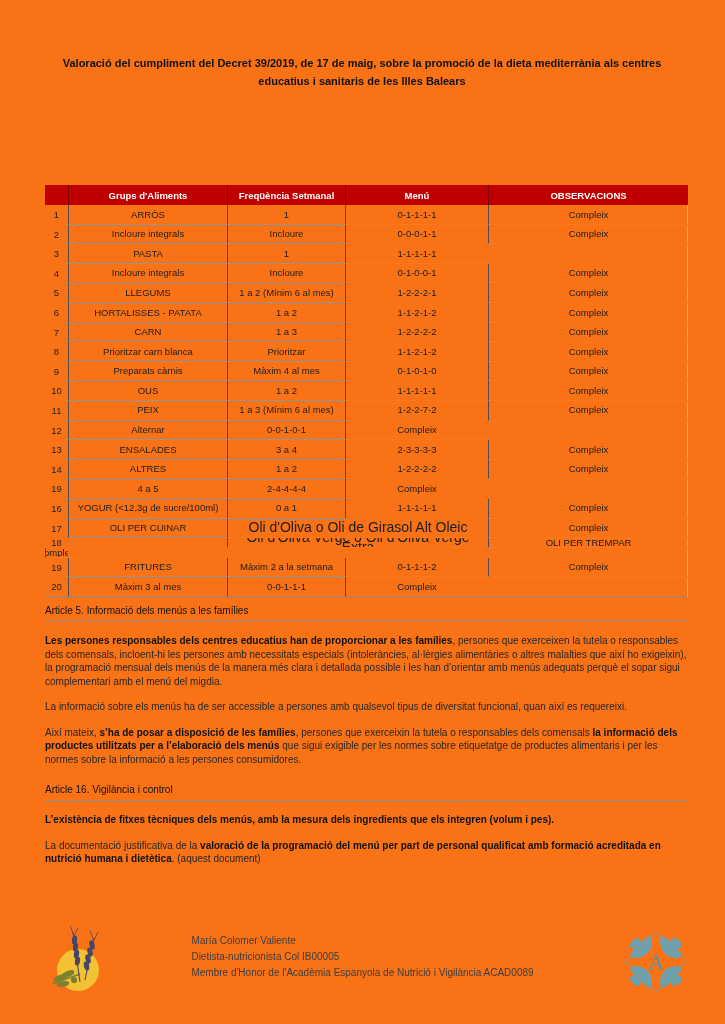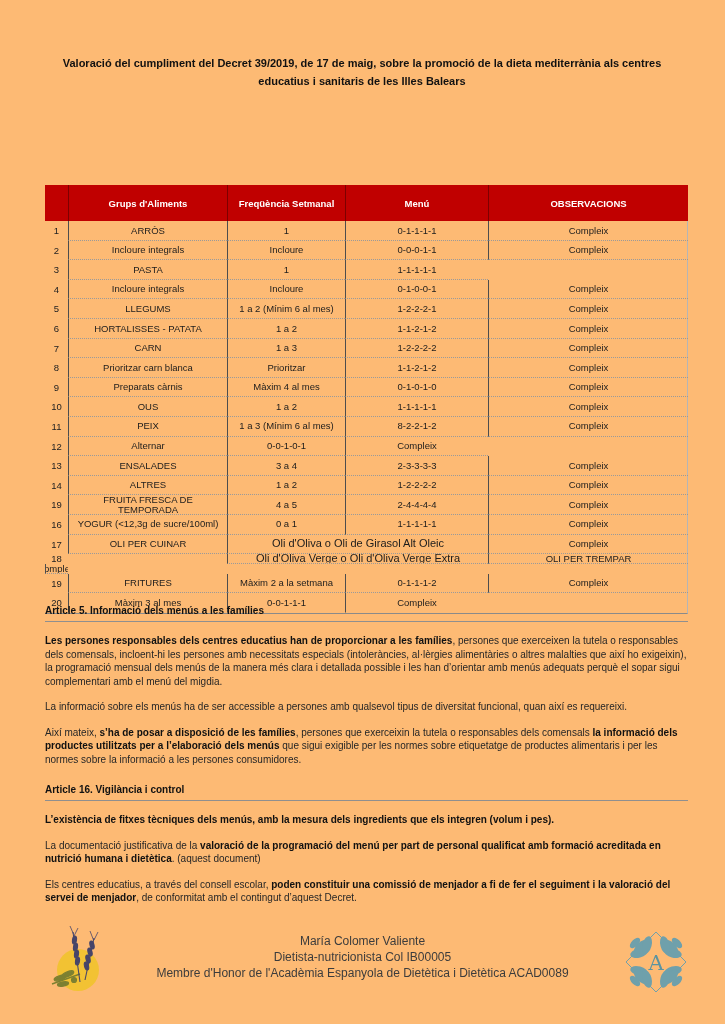--- a/index.html
+++ b/index.html
@@ -1,63 +1,63 @@
 <!DOCTYPE html>
 <html><head>
 <meta charset="utf-8">
 <style>
   html,body { margin:0; padding:0; background:#ffffff; }
   .page {
     position:relative; width:725px; height:1024px; margin:0 auto;
-    background:#fdba74; overflow:hidden;
+    background:#f97316; overflow:hidden;
     font-family:"Liberation Sans", sans-serif; color:#1f1f1f;
   }
   .doc-title {
     position:absolute; top:54px; left:52px; width:620px;
     text-align:center; font-weight:bold; font-size:11px; line-height:18px;
     color:#111;
   }
   
   .tbl { position:absolute; top:185px; left:45px; width:643px; }
   .tbl-head {
     display:grid; grid-template-columns:23px 159px 118px 143px 200px;
-    height:36px; background:#c00000;
+    height:20px; background:#c00000;
   }
   .tbl-head .hcell {
     display:flex; align-items:center; justify-content:center;
     color:#ffffff; font-size:9.5px; font-weight:bold;
     border-left:1px solid #7e0000;
   }
   .tbl-head .hcell.first { border-left:none; }
   .tbl-body { border-bottom:1px solid #8a8a8a; border-right:1px solid #b5b5b5; }
   .trow {
     display:grid; grid-template-columns:23px 159px 118px 143px 200px;
     height:19.6px;
   }
   .tcell {
     display:flex; align-items:center; justify-content:center;
     font-size:9.5px; line-height:9.5px; text-align:center;
     border-left:1px solid #4d4d4d; border-bottom:1px dotted #9a9a9a;
     overflow:hidden; padding:0 8px; color:#1c1c1c;
   }
   .tcell.num { border:none; padding:0; font-size:9.5px; color:#222; }
-  .tcell.merged { grid-column:3 / span 2; font-size:11px; }
+  .tcell.merged { grid-column:3 / span 2; font-size:14px; }
   .trow:last-child .tcell { border-bottom:1px dotted transparent; }
   
   .articles { position:absolute; top:599px; left:45px; width:643px; }
   .art-heading {
-    font-weight:bold; font-size:10px; color:#111;
+    font-weight:normal; font-size:10px; color:#111;
     padding:6px 0 5px 0; border-bottom:1px solid #8f8f8f; margin-bottom:3px;
   }
   .para { font-size:10px; line-height:13.5px; margin:12px 0; color:#262626; }
   .para b { color:#111; }
   
   .footer-text {
     position:absolute; top:933px; left:50%; transform:translateX(-50%);
-    text-align:center; font-size:12px; line-height:16px; color:#3c3c3c;
+    font-size:10px; line-height:16px; color:#3c3c3c;
     white-space:nowrap;
   }
   .logo-left  { position:absolute; top:922px; left:36px;  width:88px; height:88px; }
   .logo-right { position:absolute; top:916px; left:610px; width:92px; height:98px; }
 </style>
 </head>
 <body>
 
 <div class="page">
 
@@ -138,21 +138,21 @@
           <div class="tcell num">10</div>
           <div class="tcell group">OUS</div>
           <div class="tcell freq">1 a 2</div>
           <div class="tcell menu">1-1-1-1-1</div>
           <div class="tcell obs">Compleix</div>
         </div>
         <div class="trow">
           <div class="tcell num">11</div>
           <div class="tcell group">PEIX</div>
           <div class="tcell freq">1 a 3 (Mínim 6 al mes)</div>
-          <div class="tcell menu">8-2-2-1-2</div>
+          <div class="tcell menu">1-2-2-7-2</div>
           <div class="tcell obs">Compleix</div>
         </div>
         <div class="trow">
           <div class="tcell num">12</div>
           <div class="tcell freq">Alternar</div>
           <div class="tcell menu">0-0-1-0-1</div>
           <div class="tcell obs">Compleix</div>
         </div>
         <div class="trow">
           <div class="tcell num">13</div>
@@ -163,21 +163,20 @@
         </div>
         <div class="trow">
           <div class="tcell num">14</div>
           <div class="tcell group">ALTRES</div>
           <div class="tcell freq">1 a 2</div>
           <div class="tcell menu">1-2-2-2-2</div>
           <div class="tcell obs">Compleix</div>
         </div>
         <div class="trow">
           <div class="tcell num">19</div>
-          <div class="tcell group">FRUITA FRESCA DE TEMPORADA</div>
           <div class="tcell freq">4 a 5</div>
           <div class="tcell menu">2-4-4-4-4</div>
           <div class="tcell obs">Compleix</div>
         </div>
         <div class="trow">
           <div class="tcell num">16</div>
           <div class="tcell group">YOGUR (&lt;12,3g de sucre/100ml)</div>
           <div class="tcell freq">0 a 1</div>
           <div class="tcell menu">1-1-1-1-1</div>
           <div class="tcell obs">Compleix</div>
@@ -211,21 +210,20 @@
   </div>
 
   <div class="articles">
       <div class="art-heading">Article 5. Informació dels menús a les famílies</div>
       <div class="para"><b>Les persones responsables dels centres educatius han de proporcionar a les famílies</b><span>, persones que exerceixen la tutela o responsables dels comensals, incloent-hi les persones amb necessitats especials (intoleràncies, al·lèrgies alimentàries o altres malalties que així ho exigeixin), la programació mensual dels menús de la manera més clara i detallada possible i les han d’orientar amb menús adequats perquè el sopar sigui complementari amb el menú del migdia.</span></div>
       <div class="para"><span>La informació sobre els menús ha de ser accessible a persones amb qualsevol tipus de diversitat funcional, quan així es requereixi.</span></div>
       <div class="para"><span>Així mateix, </span><b>s’ha de posar a disposició de les famílies</b><span>, persones que exerceixin la tutela o responsables dels comensals </span><b>la informació dels productes utilitzats per a l’elaboració dels menús</b><span> que sigui exigible per les normes sobre etiquetatge de productes alimentaris i per les normes sobre la informació a les persones consumidores.</span></div>
       <div class="art-heading">Article 16. Vigilància i control</div>
       <div class="para"><b>L’existència de fitxes tècniques dels menús, amb la mesura dels ingredients que els integren (volum i pes).</b></div>
       <div class="para"><span>La documentació justificativa de la </span><b>valoració de la programació del menú per part de personal qualificat amb formació acreditada en nutrició humana i dietètica</b><span>. (aquest document)</span></div>
-      <div class="para"><span>Els centres educatius, a través del consell escolar, </span><b>poden constituir una comissió de menjador a fi de fer el seguiment i la valoració del servei de menjador</b><span>, de conformitat amb el contingut d’aquest Decret.</span></div>
     </div>
 
   <svg class="logo-left" viewBox="0 0 88 88" xmlns="http://www.w3.org/2000/svg">
     <circle cx="42" cy="48" r="21" fill="#f2c233"></circle>
     <g stroke="#7d8031" stroke-width="1.4" fill="#7d8031">
       <line x1="44" y1="52" x2="16" y2="62"></line>
       <ellipse cx="24" cy="56" rx="6" ry="2.2" transform="rotate(-18 24 56)"></ellipse>
       <ellipse cx="32" cy="52" rx="6" ry="2.2" transform="rotate(-22 32 52)"></ellipse>
       <ellipse cx="27" cy="62" rx="5.5" ry="2" transform="rotate(-10 27 62)"></ellipse>
       <circle cx="38" cy="58" r="2.4"></circle>
@@ -263,16 +261,16 @@
     <use href="#cluster" transform="translate(40,40)"></use>
     <use href="#cluster" transform="translate(52,40) scale(-1,1)"></use>
     <use href="#cluster" transform="translate(40,52) scale(1,-1)"></use>
     <use href="#cluster" transform="translate(52,52) scale(-1,-1)"></use>
     <text x="46" y="53.5" text-anchor="middle" font-family="DejaVu Serif, serif" font-size="21" fill="#5b93a0">A</text>
   </svg>
 
   <div class="footer-text">
     <div>María Colomer Valiente</div>
     <div>Dietista-nutricionista Col IB00005</div>
-    <div>Membre d'Honor de l'Acadèmia Espanyola de Dietètica i Dietètica ACAD0089</div>
+    <div>Membre d'Honor de l'Acadèmia Espanyola de Nutrició i Vigilància ACAD0089</div>
   </div>
 
 </div>
 
 </body></html>

